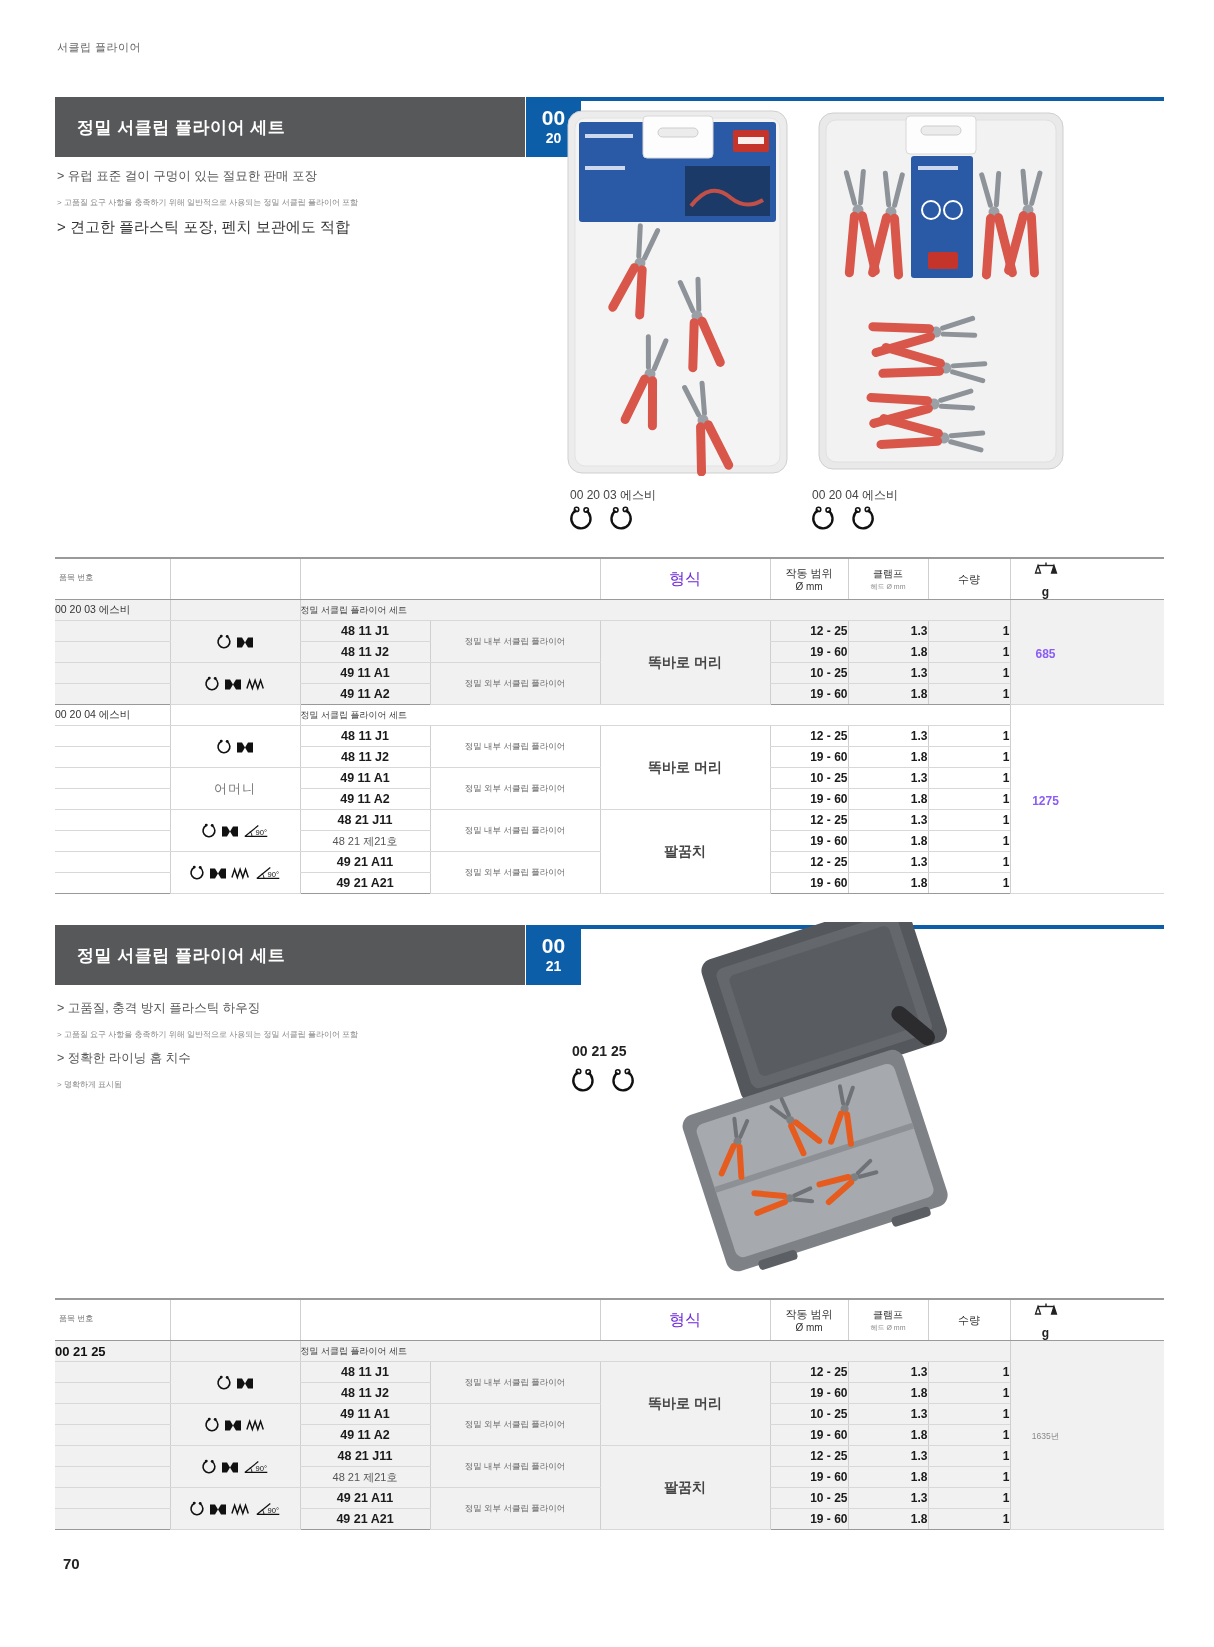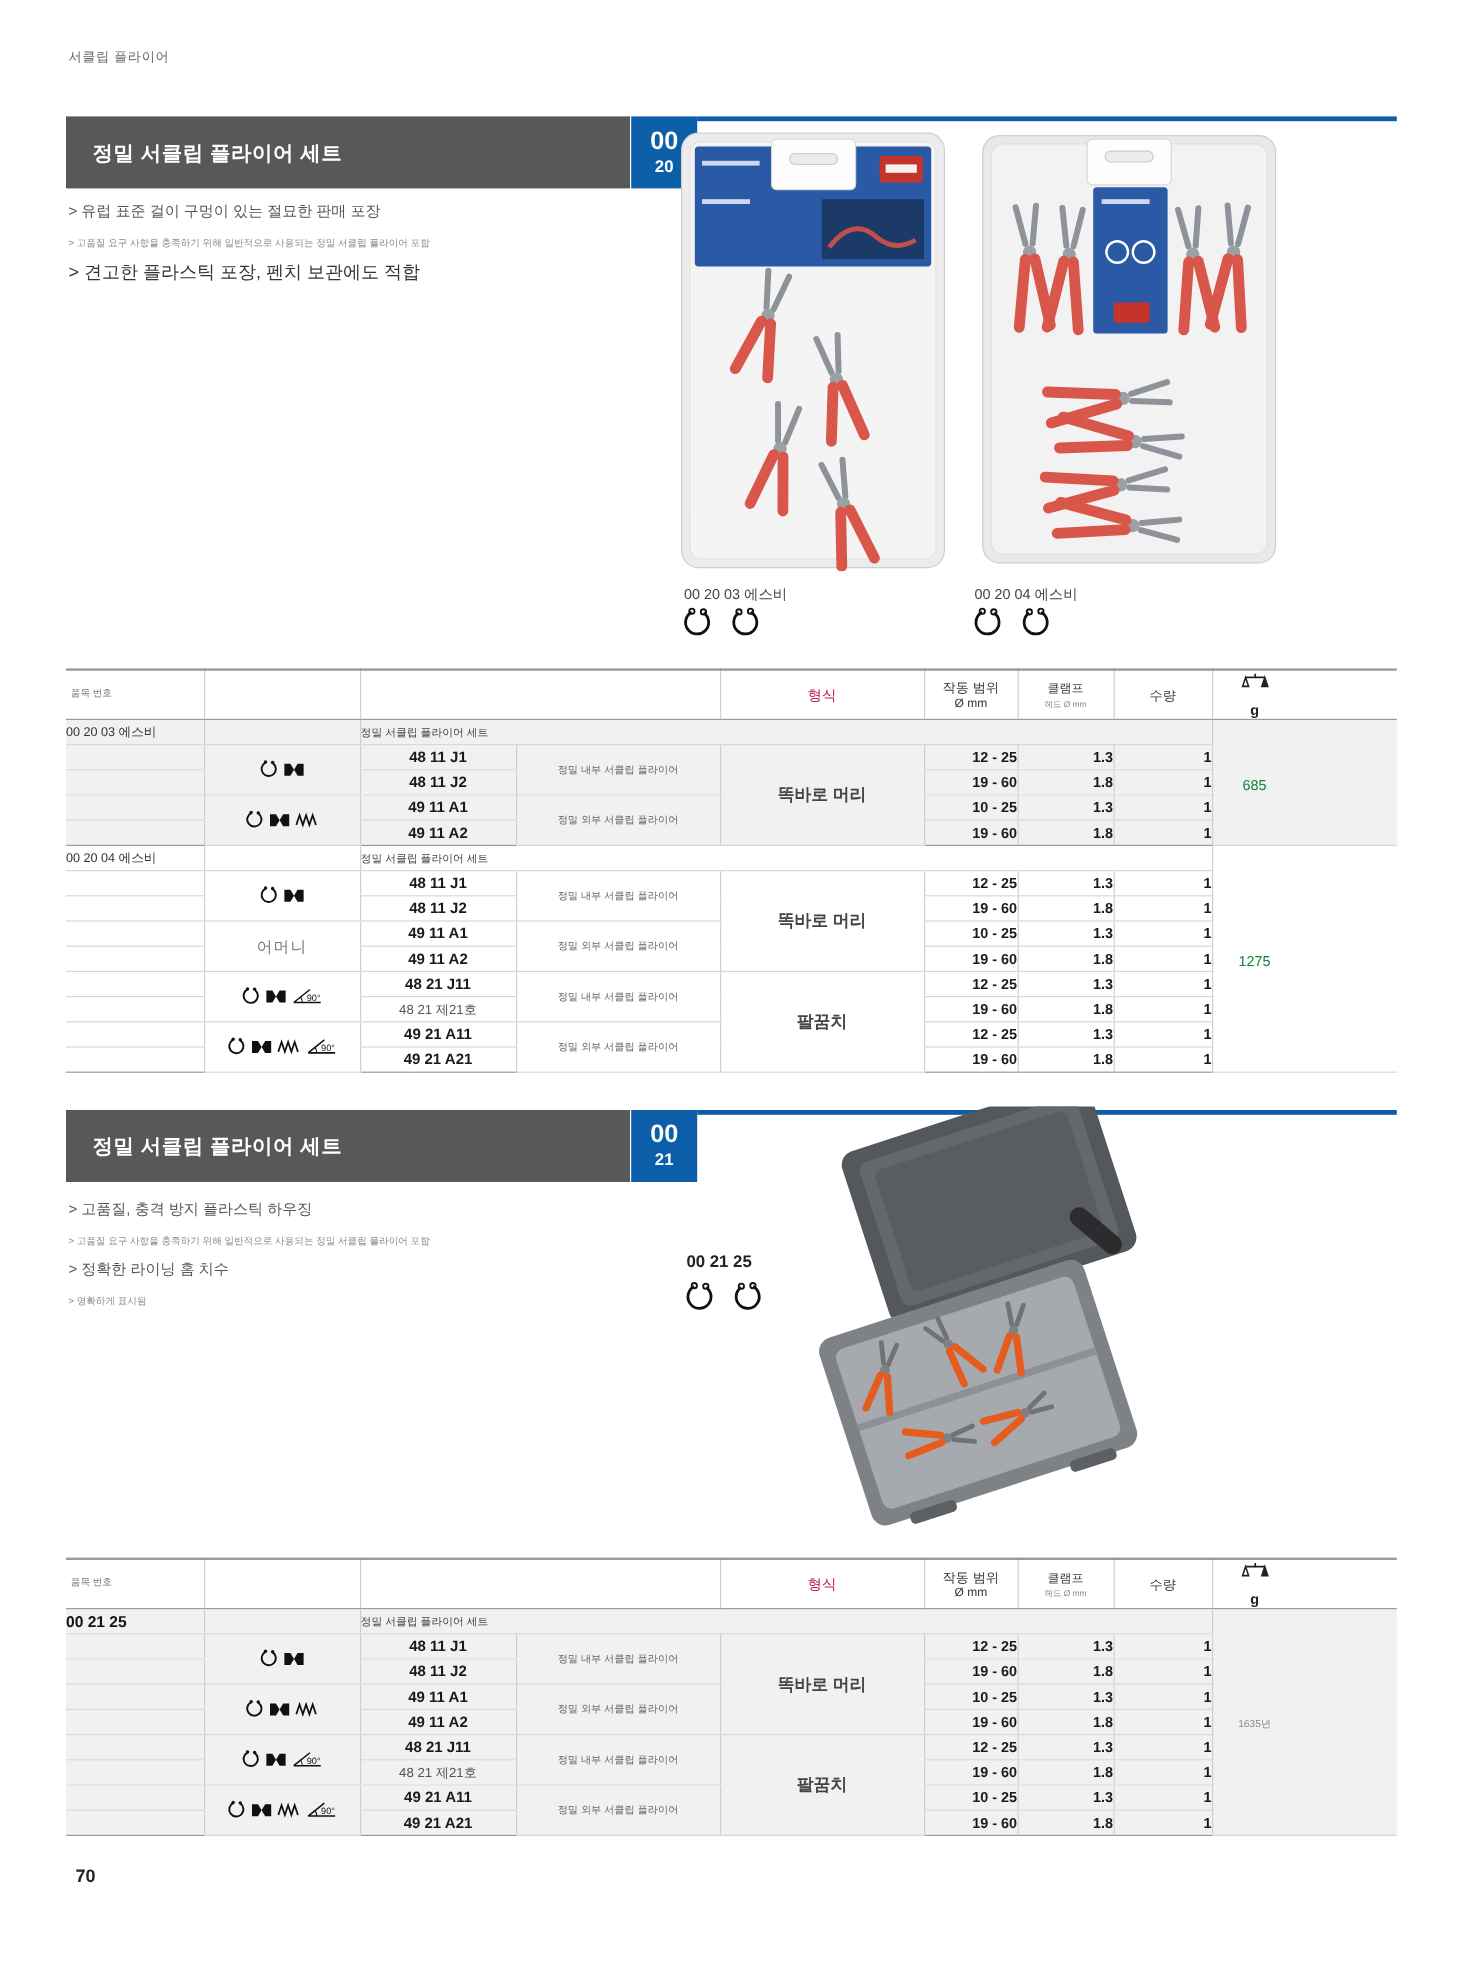--- a/index.html
+++ b/index.html
@@ -30,21 +30,21 @@
   .pagenum{position:absolute;left:63px;top:1555px;font-size:15px;font-weight:bold;color:#222;}
 
   
   .spec-wrap{position:absolute;left:55px;width:1109px;}
   table.spec{border-collapse:collapse;table-layout:fixed;width:1109px;border-top:2px solid #9a9a9a;border-bottom:1px solid #999;}
   table.spec td{padding:0;vertical-align:middle;border-left:1px solid #cfcfcf;border-bottom:1px solid #d8d8d8;overflow:hidden;}
   table.spec td:first-child{border-left:none;}
   table.spec tr.hdr td{height:40px;border-bottom:1px solid #9a9a9a;background:#fff;}
   td.h-item{vertical-align:bottom;}
   .h-item-label{font-size:8px;color:#777;padding:0 0 3px 4px;display:block;}
-  td.h-type{text-align:center;font-size:12px;color:#be185d;}
+  td.h-type{text-align:center;font-size:16px;color:#6d28d9;}
   td.h-range,td.h-clamp,td.h-qty{text-align:center;}
   .h-l1{font-size:11px;color:#333;}
   .h-l2{font-size:10px;color:#333;}
   .h-l2s{font-size:7px;color:#888;margin-top:1px;}
   td.h-weight{vertical-align:middle;}
   .w-box{width:70px;text-align:center;}
   .w-unit{font-size:12px;font-weight:bold;color:#222;line-height:1;margin-top:1px;}
 
   tr.body-row td{height:20px;}
   tr.shaded td{background:#f1f1f1;}
@@ -53,21 +53,21 @@
   td.set-label{font-size:9px;color:#444;padding-left:6px;}
   td.icon-cell{text-align:center;}
   .icon-strip{display:inline-flex;align-items:center;gap:4px;vertical-align:middle;}
   .icon-text{font-size:13px;color:#777;letter-spacing:1px;}
   td.part-cell{text-align:center;font-size:12.5px;font-weight:bold;color:#1a1a1a;}
   td.part-cell .small{font-size:11px;font-weight:normal;color:#555;}
   td.desc-cell{text-align:center;font-size:8.5px;color:#666;}
   td.type-cell{text-align:center;font-size:14px;color:#444;font-weight:bold;}
   td.num-cell{text-align:right;font-size:12px;font-weight:600;color:#1a1a1a;}
   td.weight-cell{vertical-align:top;border-bottom:1px solid #999;}
-  .wv{width:70px;text-align:center;font-size:12px;font-weight:400;color:#15803d;padding-top:3px;}
+  .wv{width:70px;text-align:center;font-size:12px;font-weight:700;color:#8b5cf6;padding-top:3px;}
   .wv.small{font-size:8.5px;color:#888;font-weight:normal;}
   tr.group-end td{border-bottom:1px solid #999;}
 
   svg{display:block;}
   .abs{position:absolute;}
 </style>
 </head>
 <body>
 
 <div id="page">

